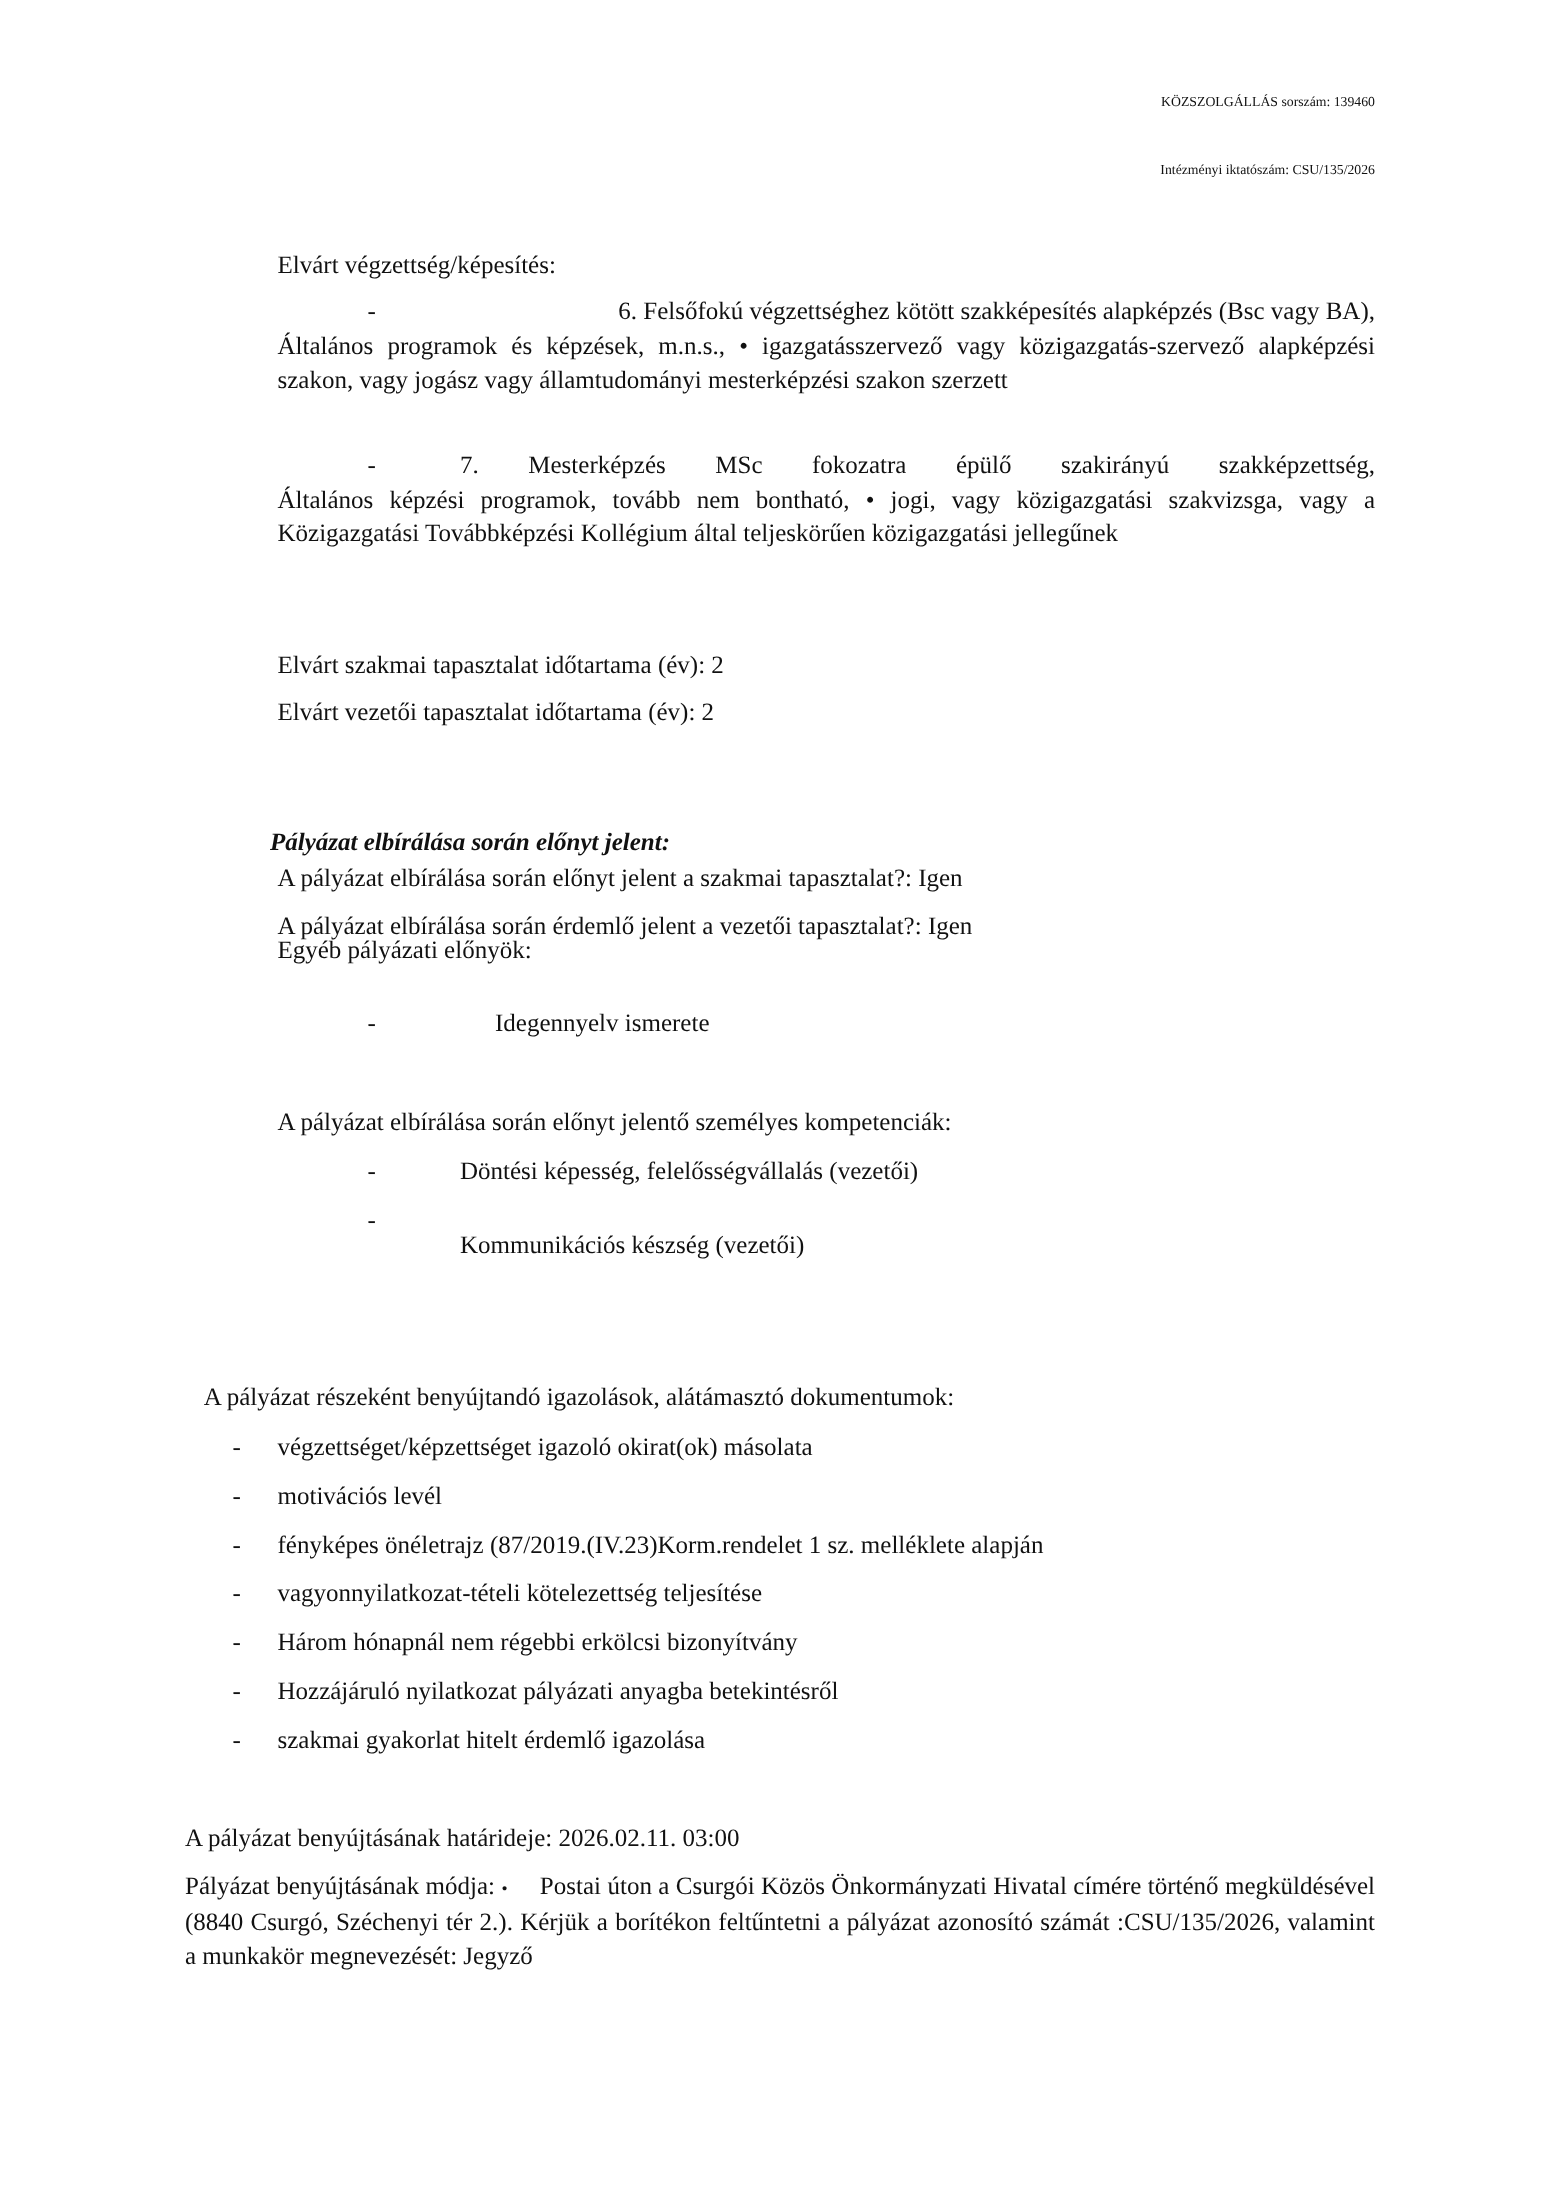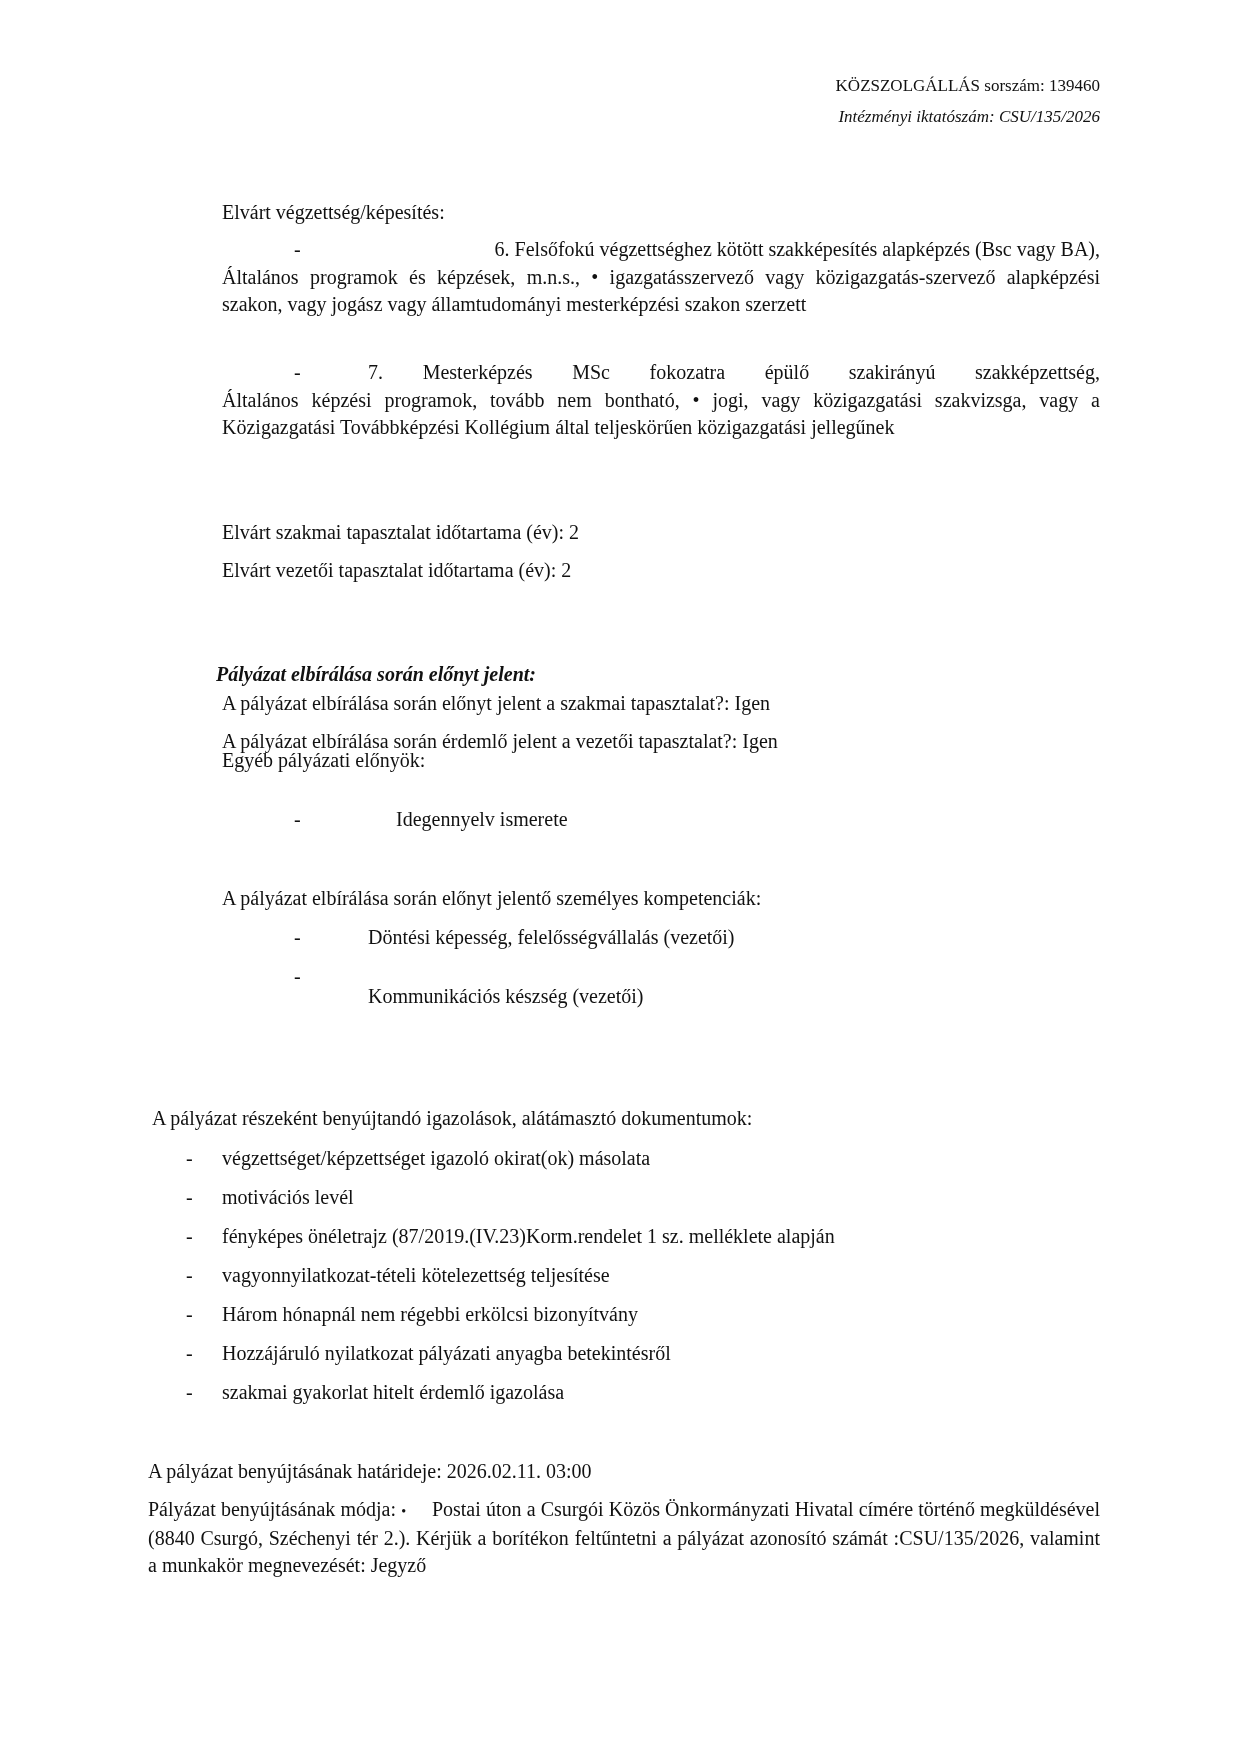--- a/index.html
+++ b/index.html
@@ -2,34 +2,34 @@
 <html><head>
 <meta charset="utf-8">
 <style>
   html, body { margin: 0; padding: 0; background: #ffffff; }
   body {
     width: 1240px; height: 1754px; position: relative; overflow: hidden;
     font-family: "Liberation Serif", "DejaVu Serif", serif;
     color: #111111; font-size: 20px;
   }
   .abs { position: absolute; }
-  .hdr { right: 140px; text-align: right; font-size: 17px; white-space: nowrap; }
+  .hdr { right: 140px; text-align: right; font-size: 11px; white-space: nowrap; }
   .b { font-weight: normal; }
   .bi { font-weight: bold; font-style: italic; }
   .line { white-space: nowrap; line-height: 24px; }
   .just { text-align: justify; line-height: 27px; }
   .para { left: 222px; width: 878px; }
   .bullet-dot { font-size: 14px; }
   .li { white-space: nowrap; line-height: 24px; }
 </style>
 </head>
 <body>
 
 <div class="abs hdr" style="top:76px;">KÖZSZOLGÁLLÁS sorszám: 139460</div>
-<div class="abs hdr" style="top:107px;font-style:italic;">Intézményi iktatószám: CSU/135/2026</div>
+<div class="abs hdr" style="top:130px;">Intézményi iktatószám: CSU/135/2026</div>
 
 <div class="abs b line" style="left:222px; top:200px;">Elvárt végzettség/képesítés:</div>
 
 <div class="abs para" style="top:237px;">
   <div class="line" style="position:relative; height:27px;">
     <span class="abs" style="left:72px;">-</span>
     <span class="abs" style="left:146px; right:0; text-align:right;">6. Felsőfokú végzettséghez kötött szakképesítés  alapképzés (Bsc vagy BA),</span>
   </div>
   <div class="just">Általános programok és képzések, m.n.s., • igazgatásszervező vagy közigazgatás-szervező alapképzési szakon, vagy jogász vagy államtudományi mesterképzési szakon szerzett</div>
 </div>
@@ -63,21 +63,21 @@
 <div class="abs b line" style="left:222px; top:748px;">Egyéb pályázati előnyök:</div>
 <div class="abs li" style="left:294px; top:807px;">-</div>
 <div class="abs li" style="left:368px; top:807px;margin-left:28px;">Idegennyelv ismerete</div>
 
 <div class="abs b line" style="left:222px; top:886px;">A pályázat elbírálása során előnyt jelentő személyes kompetenciák:</div>
 <div class="abs li" style="left:294px; top:925px;">-</div>
 <div class="abs li" style="left:368px; top:925px;">Döntési képesség, felelősségvállalás (vezetői)</div>
 <div class="abs li" style="left:294px; top:964px;">-</div>
 <div class="abs li" style="left:368px; top:964px;margin-top:20px;">Kommunikációs készség (vezetői)</div>
 
-<div class="abs b line" style="left:152px; top:1106px;text-align:right;">A pályázat részeként benyújtandó igazolások, alátámasztó dokumentumok:</div>
+<div class="abs b line" style="left:163px; top:1106px;text-align:right;">A pályázat részeként benyújtandó igazolások, alátámasztó dokumentumok:</div>
 <div>
   <div class="abs li" style="left:186px; top:1146px;">-</div>
   <div class="abs li" style="left:222px; top:1146px;">végzettséget/képzettséget igazoló  okirat(ok) másolata</div>
   <div class="abs li" style="left:186px; top:1185px;">-</div>
   <div class="abs li" style="left:222px; top:1185px;">motivációs levél</div>
   <div class="abs li" style="left:186px; top:1224px;">-</div>
   <div class="abs li" style="left:222px; top:1224px;">fényképes önéletrajz (87/2019.(IV.23)Korm.rendelet 1 sz. melléklete alapján</div>
   <div class="abs li" style="left:186px; top:1263px;">-</div>
   <div class="abs li" style="left:222px; top:1263px;">vagyonnyilatkozat-tételi kötelezettség teljesítése</div>
   <div class="abs li" style="left:186px; top:1302px;">-</div>

